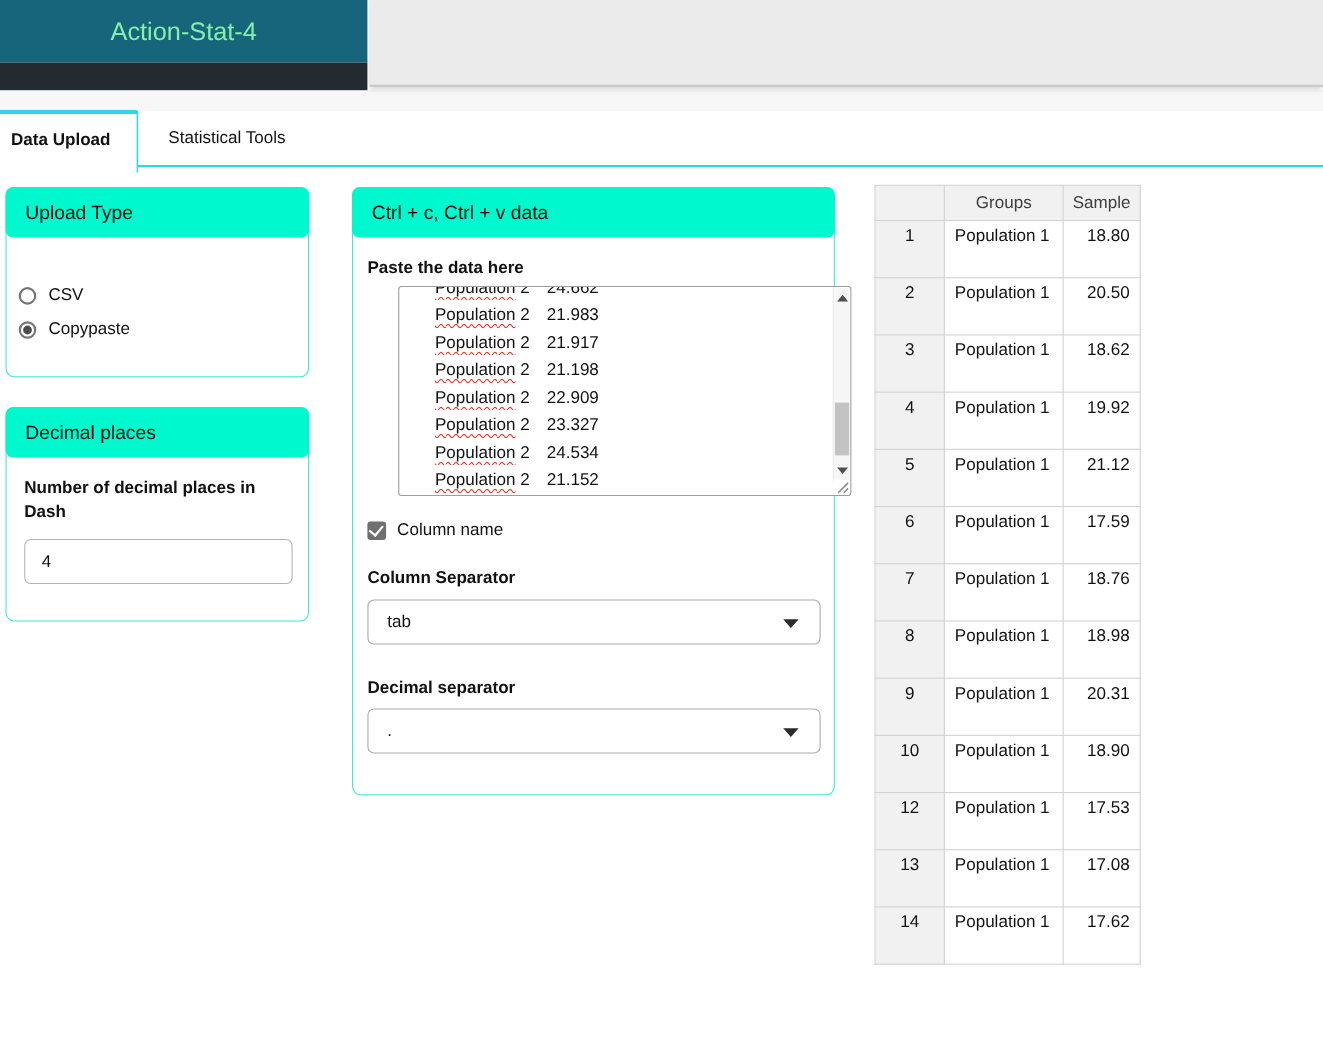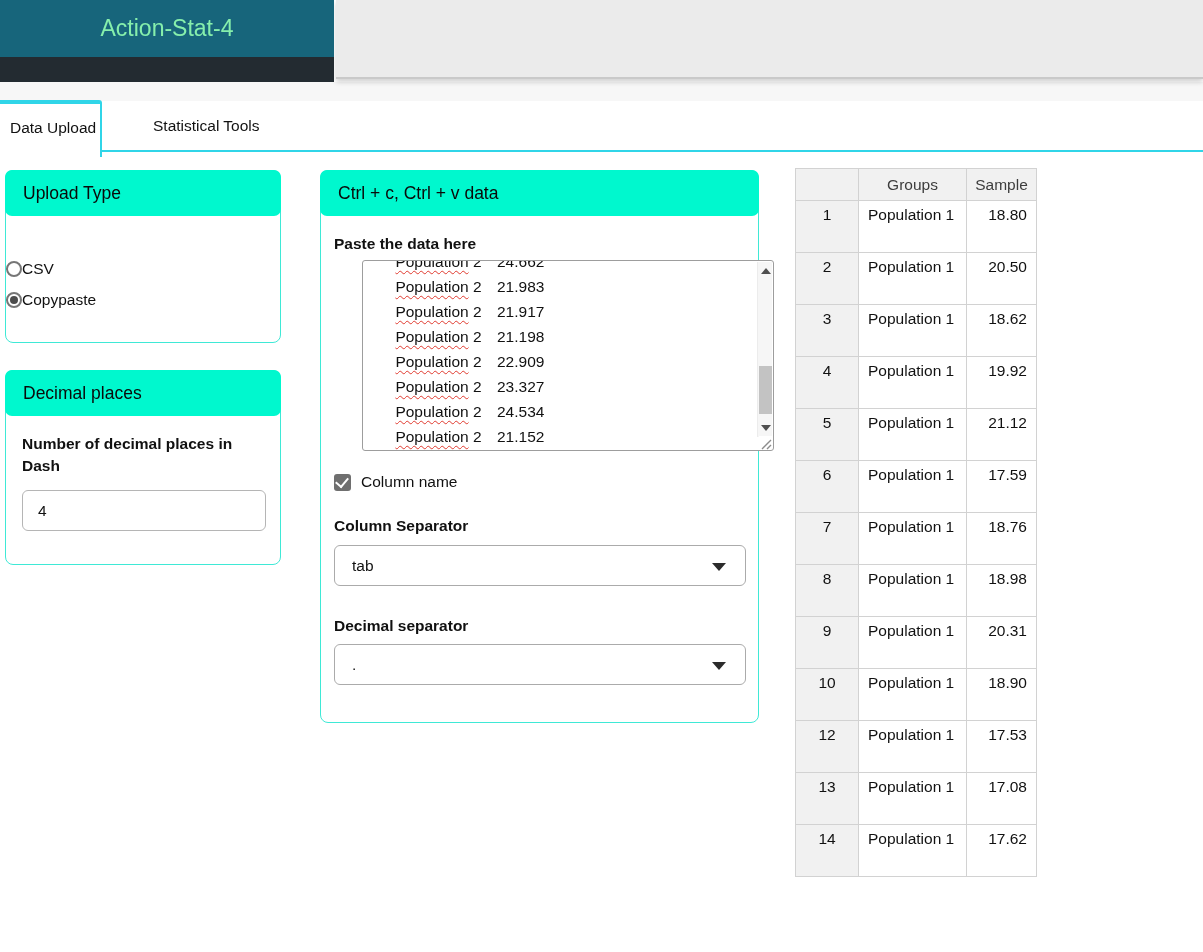--- a/index.html
+++ b/index.html
@@ -10,38 +10,38 @@
   
   .hdr-teal  { position:absolute; left:0; top:0; width:334px; height:57px; background:#17657b;
                color:#86efac; display:flex; align-items:center; justify-content:center; font-size:23px; z-index:3; }
   .hdr-dark  { position:absolute; left:0; top:57px; width:334px; height:25px; background:#232b31; z-index:3; }
   .hdr-strip { position:absolute; left:0; top:82px; width:1203px; height:19px; background:#f7f7f7; z-index:1; }
   .hdr-gray  { position:absolute; left:336px; top:0; width:867px; height:79px; background:#ebebeb;
                border-bottom:2px solid #c9c9c9; box-shadow:0 3px 5px rgba(0,0,0,.18); z-index:2; }
 
   
   .tabs-line { position:absolute; left:0; top:150px; width:1203px; height:2px; background:#30d5e8; z-index:2; }
-  .tab-active { position:absolute; left:0; top:100px; width:102px; height:57px; background:#fff;
+  .tab-active { position:absolute; left:0; top:100px; width:126px; height:57px; background:#fff;
                 border-top:4px solid #30d5e8; border-right:2px solid #30d5e8; border-radius:0 3px 0 0;
                 display:flex; align-items:center; padding-left:10px; padding-bottom:6px;
-                font-size:15.5px; z-index:3; }
+                font-size:15.5px; z-index:3;font-weight:bold; }
   .tab-inactive { position:absolute; left:126px; top:103px; width:320px; height:46px;
                   display:flex; align-items:center; padding-left:27px; font-size:15.5px; z-index:3; }
 
   
   .card { position:absolute; background:#fff; border:1px solid #3fe9d6; border-radius:8px; }
   .card-header { background:#00f8ce; border-radius:7px; height:46px; display:flex; align-items:center;
                  padding-left:18px; font-size:17.5px; color:#0a0a0a; margin:-1px -1px 0 -1px; }
 
   .card-upload  { left:5px;  top:170px; width:276px; height:173px; }
   .card-decimal { left:5px;  top:370px; width:276px; height:195px; }
   .card-paste   { left:320px; top:170px; width:439px; height:553px;text-align:center; }
 
   
-  .radio-row { position:absolute; left:0; display:flex; align-items:center; height:22px; font-size:15.5px; cursor:default; }
+  .radio-row { position:absolute; left:11px; display:flex; align-items:center; gap:11px; height:22px; font-size:15.5px; cursor:default; }
   .radio { width:16px; height:16px; border:2px solid #767676; border-radius:50%; background:#fff; position:relative; flex:0 0 auto; }
   .radio.checked::after { content:""; position:absolute; left:2px; top:2px; width:8px; height:8px; border-radius:50%; background:#4c4c4c; }
 
   
   .dp-label { margin:17px 16px 0 16px; font-weight:bold; font-size:15.5px; line-height:22px; }
   .dp-input { display:block; margin:13px 16px 0 16px; width:244px; height:41px; border:1px solid #b5b5b5;
               border-radius:6px; padding-left:15px; font-size:15.5px; font-family:"Liberation Sans",sans-serif; color:#111; }
 
   
   .paste-label { position:absolute; left:13px; top:64px; font-weight:bold; font-size:15.5px; }

